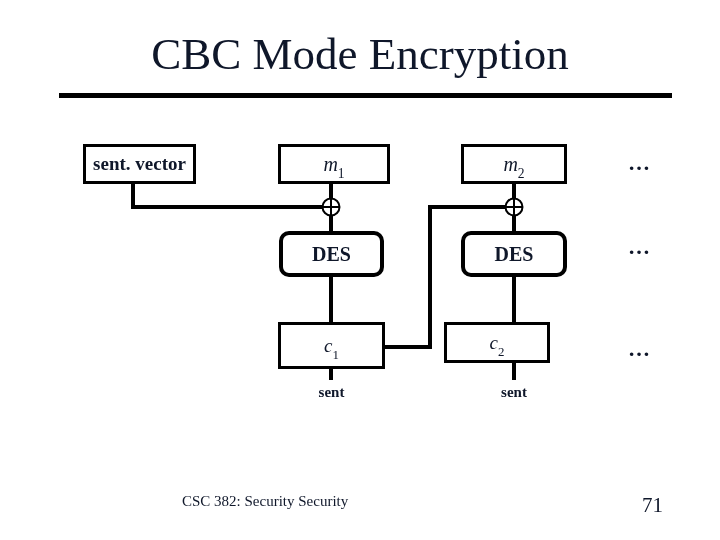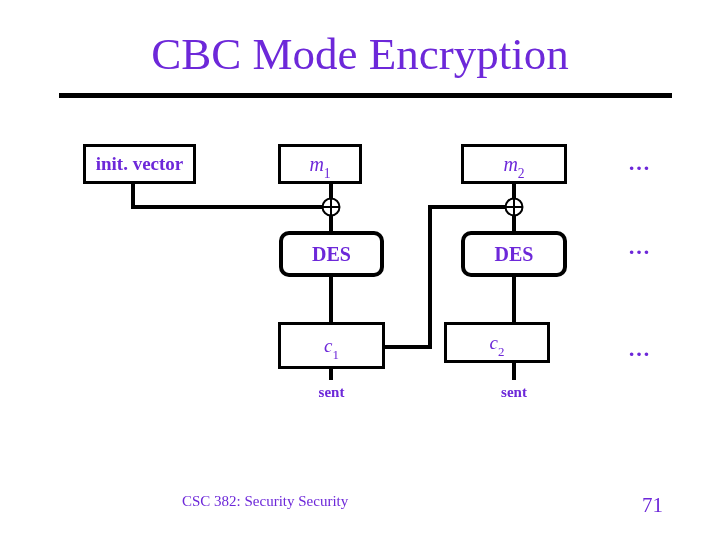--- a/index.html
+++ b/index.html
@@ -1,33 +1,33 @@
 <!DOCTYPE html>
 <html><head>
 <meta charset="utf-8">
 <style>
   html, body { margin: 0; padding: 0; background: #ffffff; }
   .slide {
     position: relative; width: 720px; height: 540px;
-    background: #ffffff; color: #6d28d9; overflow: hidden;
+    background: #ffffff; color: #0f172a; overflow: hidden;
     font-family: "Liberation Serif", "DejaVu Serif", serif;
   }
   .title {
     position: absolute; left: 0; top: 26px; width: 720px; height: 56px;
     line-height: 56px; text-align: center; font-size: 45px; white-space: nowrap;
   }
   .rule { position: absolute; left: 59px; top: 93px; width: 613px; height: 5px; background: #000000; }
   .wires { position: absolute; left: 0; top: 0; z-index: 1; }
   .box {
     position: absolute; box-sizing: border-box; z-index: 2;
     border: 3px solid #000000; background: #ffffff;
     display: flex; align-items: center; justify-content: center; white-space: nowrap;
   }
   .iv   { left: 83px;  top: 144px; width: 113px; height: 40px; font-weight: bold; font-size: 19px; }
-  .m1   { left: 278px; top: 144px; width: 84px; height: 40px; font-size: 20px; }
+  .m1   { left: 278px; top: 144px; width: 112px; height: 40px; font-size: 20px; }
   .m2   { left: 461px; top: 144px; width: 106px; height: 40px; font-size: 20px; }
   .des  { border-width: 4px; border-radius: 10px; font-weight: bold; font-size: 20px; }
   .des1 { left: 279px; top: 231px; width: 105px; height: 46px; }
   .des2 { left: 461px; top: 231px; width: 106px; height: 46px; }
   .c1   { left: 278px; top: 322px; width: 107px; height: 47px; font-size: 19px; }
   .c2   { left: 444px; top: 322px; width: 106px; height: 41px; font-size: 19px; }
   .box i { font-style: italic; }
   .box sub { font-size: 0.68em; line-height: 0; position: relative; top: 0.18em; }
   .sent { position: absolute; z-index: 2; text-align: center; font-weight: bold; font-size: 15px; }
   .sent1 { left: 278px; top: 384px; width: 107px; }
@@ -66,21 +66,21 @@
       <line x1="331" y1="198.5" x2="331" y2="215.5" stroke="#000000" stroke-width="2"></line>
     </g>
     <g>
       <circle cx="514" cy="207" r="8.5" fill="#ffffff" stroke="#000000" stroke-width="2"></circle>
       <line x1="505.5" y1="207" x2="522.5" y2="207" stroke="#000000" stroke-width="2"></line>
       <line x1="514" y1="198.5" x2="514" y2="215.5" stroke="#000000" stroke-width="2"></line>
     </g>
   </svg>
 
   <div class="box iv">
-    <span>init. vector</span>
+    <span>sent. vector</span>
   </div>
 
   <div class="box m1">
     <span><i>m</i><sub>1</sub></span>
   </div>
   <div class="box m2">
     <span><i>m</i><sub>2</sub></span>
   </div>
 
   <div class="box des des1">

